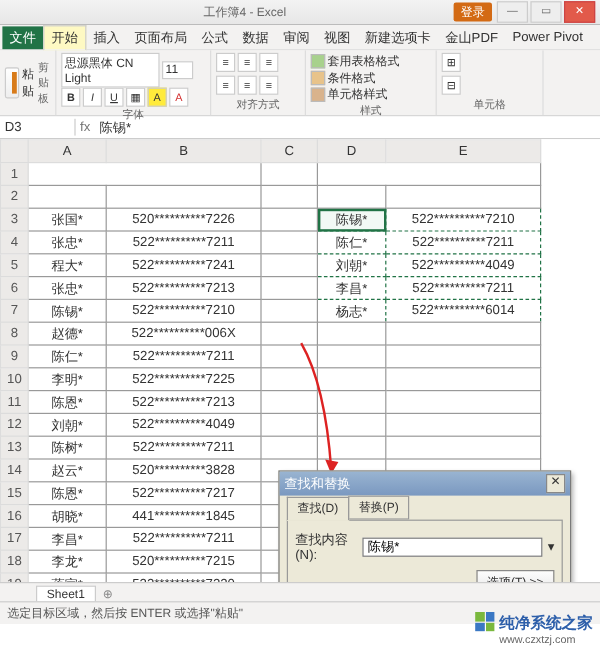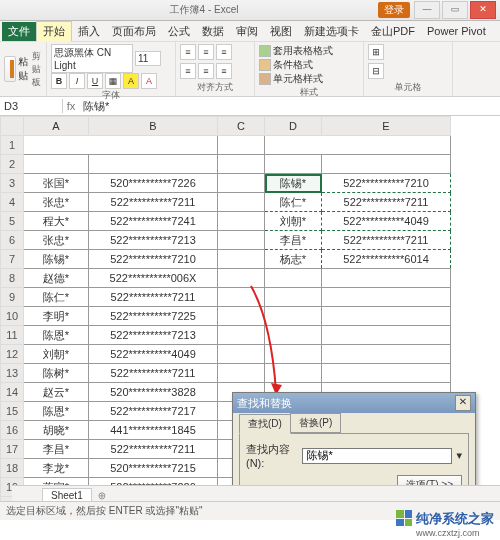--- a/index.html
+++ b/index.html
@@ -51,21 +51,21 @@
   .dlg .dbody{padding:0 6px}
   .dtabs{display:flex}
   .dtab{padding:2px 8px;border:1px solid #999;background:#ece9d8;font-size:10px;margin-right:-1px}
   .dtab.active{background:#ece9d8;border-bottom-color:#ece9d8;position:relative;top:1px}
   .dpanel{border:1px solid #999;padding:8px 6px;background:#ece9d8}
   .dfield{display:flex;align-items:center;gap:4px;margin-bottom:6px}
   .dfield input{flex:1;border:1px solid #7a7a7a;padding:1px 3px;font-size:11px;background:#fff}
   .dbtns{display:flex;justify-content:flex-end;gap:4px;margin-top:6px}
   .dbtn{border:1px solid #888;background:linear-gradient(#fdfdfd,#e6e6e6);padding:2px 8px;font-size:10px}
   .statusbar{position:absolute;left:0;right:0;bottom:20px;height:16px;background:#f3f2f1;border-top:1px solid #ccc;font-size:10px;color:#555;padding:1px 6px;display:flex;align-items:center;justify-content:space-between}
-  .sheettabs{position:absolute;left:12px;right:0;bottom:36px;height:18px;background:#f3f2f1;border-top:1px solid #ccc;display:flex;align-items:center;padding-left:30px;font-size:10px}
+  .sheettabs{position:absolute;left:0;right:0;bottom:36px;height:18px;background:#f3f2f1;border-top:1px solid #ccc;display:flex;align-items:center;padding-left:30px;font-size:10px}
   .sheettab{border:1px solid #ccc;background:#fff;padding:1px 8px}
   .watermark{position:absolute;right:6px;bottom:2px;display:flex;gap:4px;font-size:13px;color:#2d5faa}
   .wmlogo{width:16px;height:16px;display:grid;grid-template-columns:1fr 1fr;grid-template-rows:1fr 1fr;gap:1px}
   .wmlogo span:nth-child(1){background:#7ab83d}
   .wmlogo span:nth-child(2){background:#3b78c4}
   .wmlogo span:nth-child(3){background:#3b78c4}
   .wmlogo span:nth-child(4){background:#7ab83d}
   td.sel{outline:2px solid #217346;outline-offset:-2px;background:#f2f9f5}
   td.dashsel{border:1px dashed #217346!important}
 </style>

